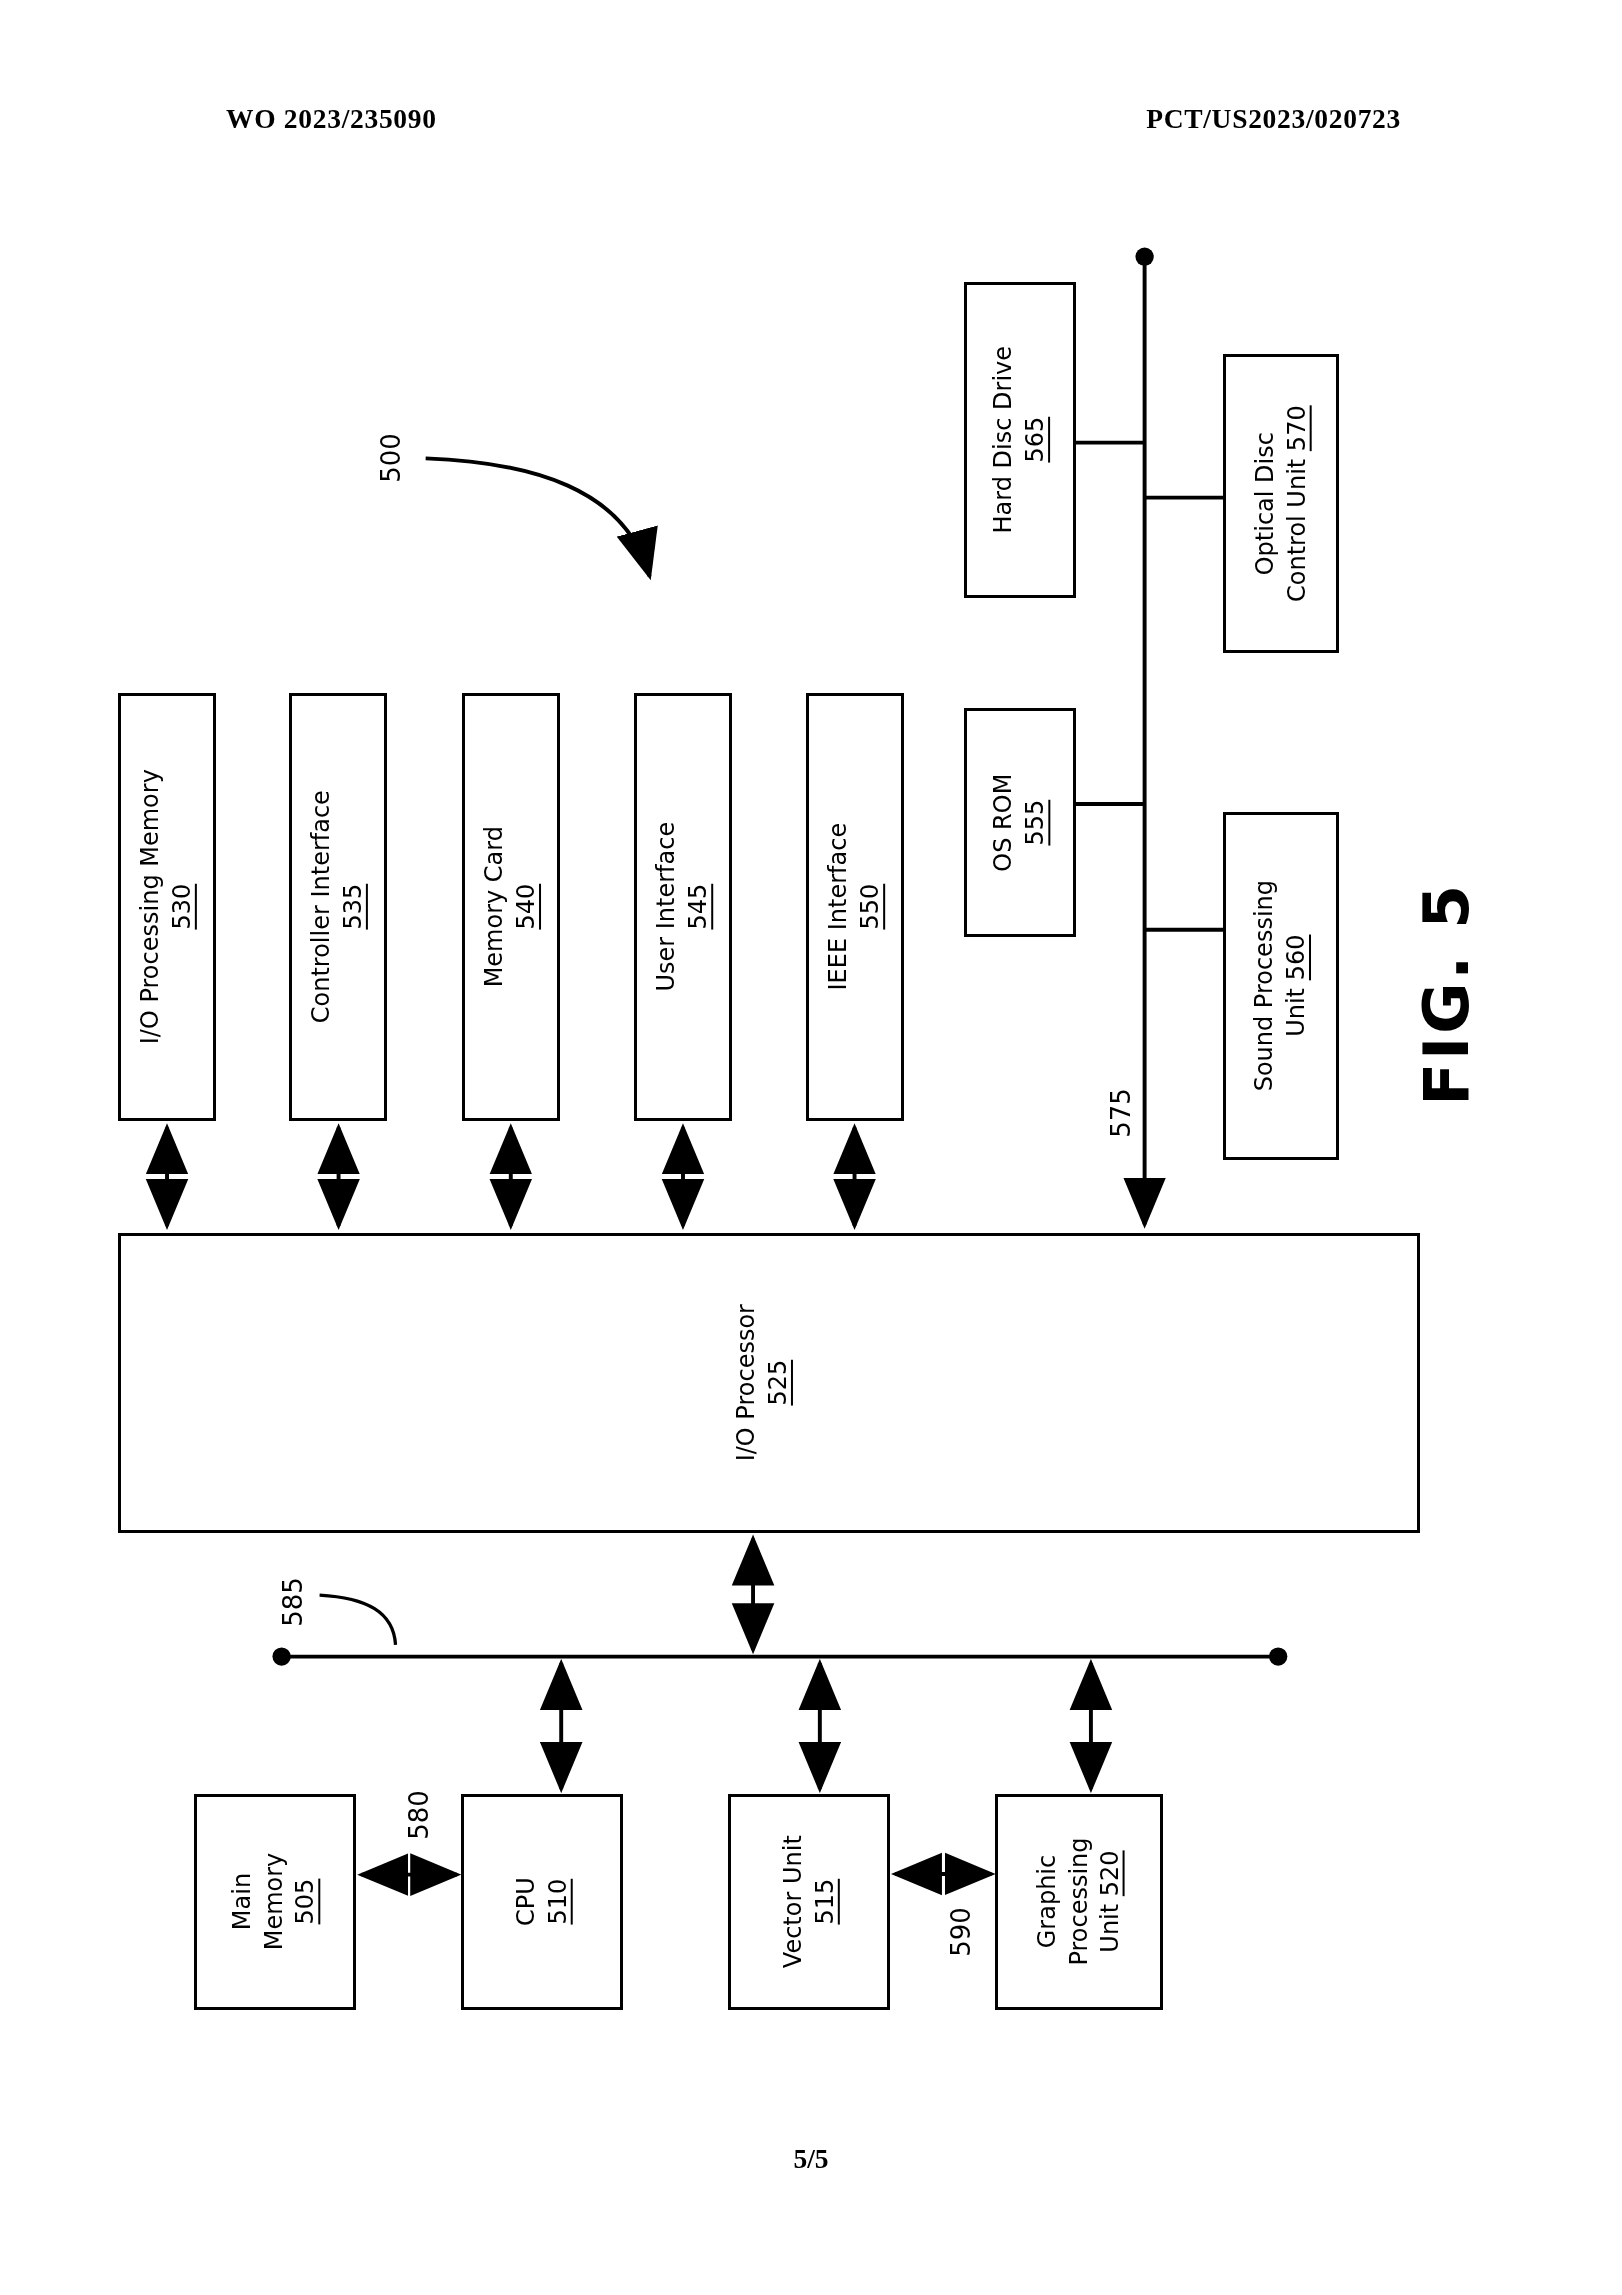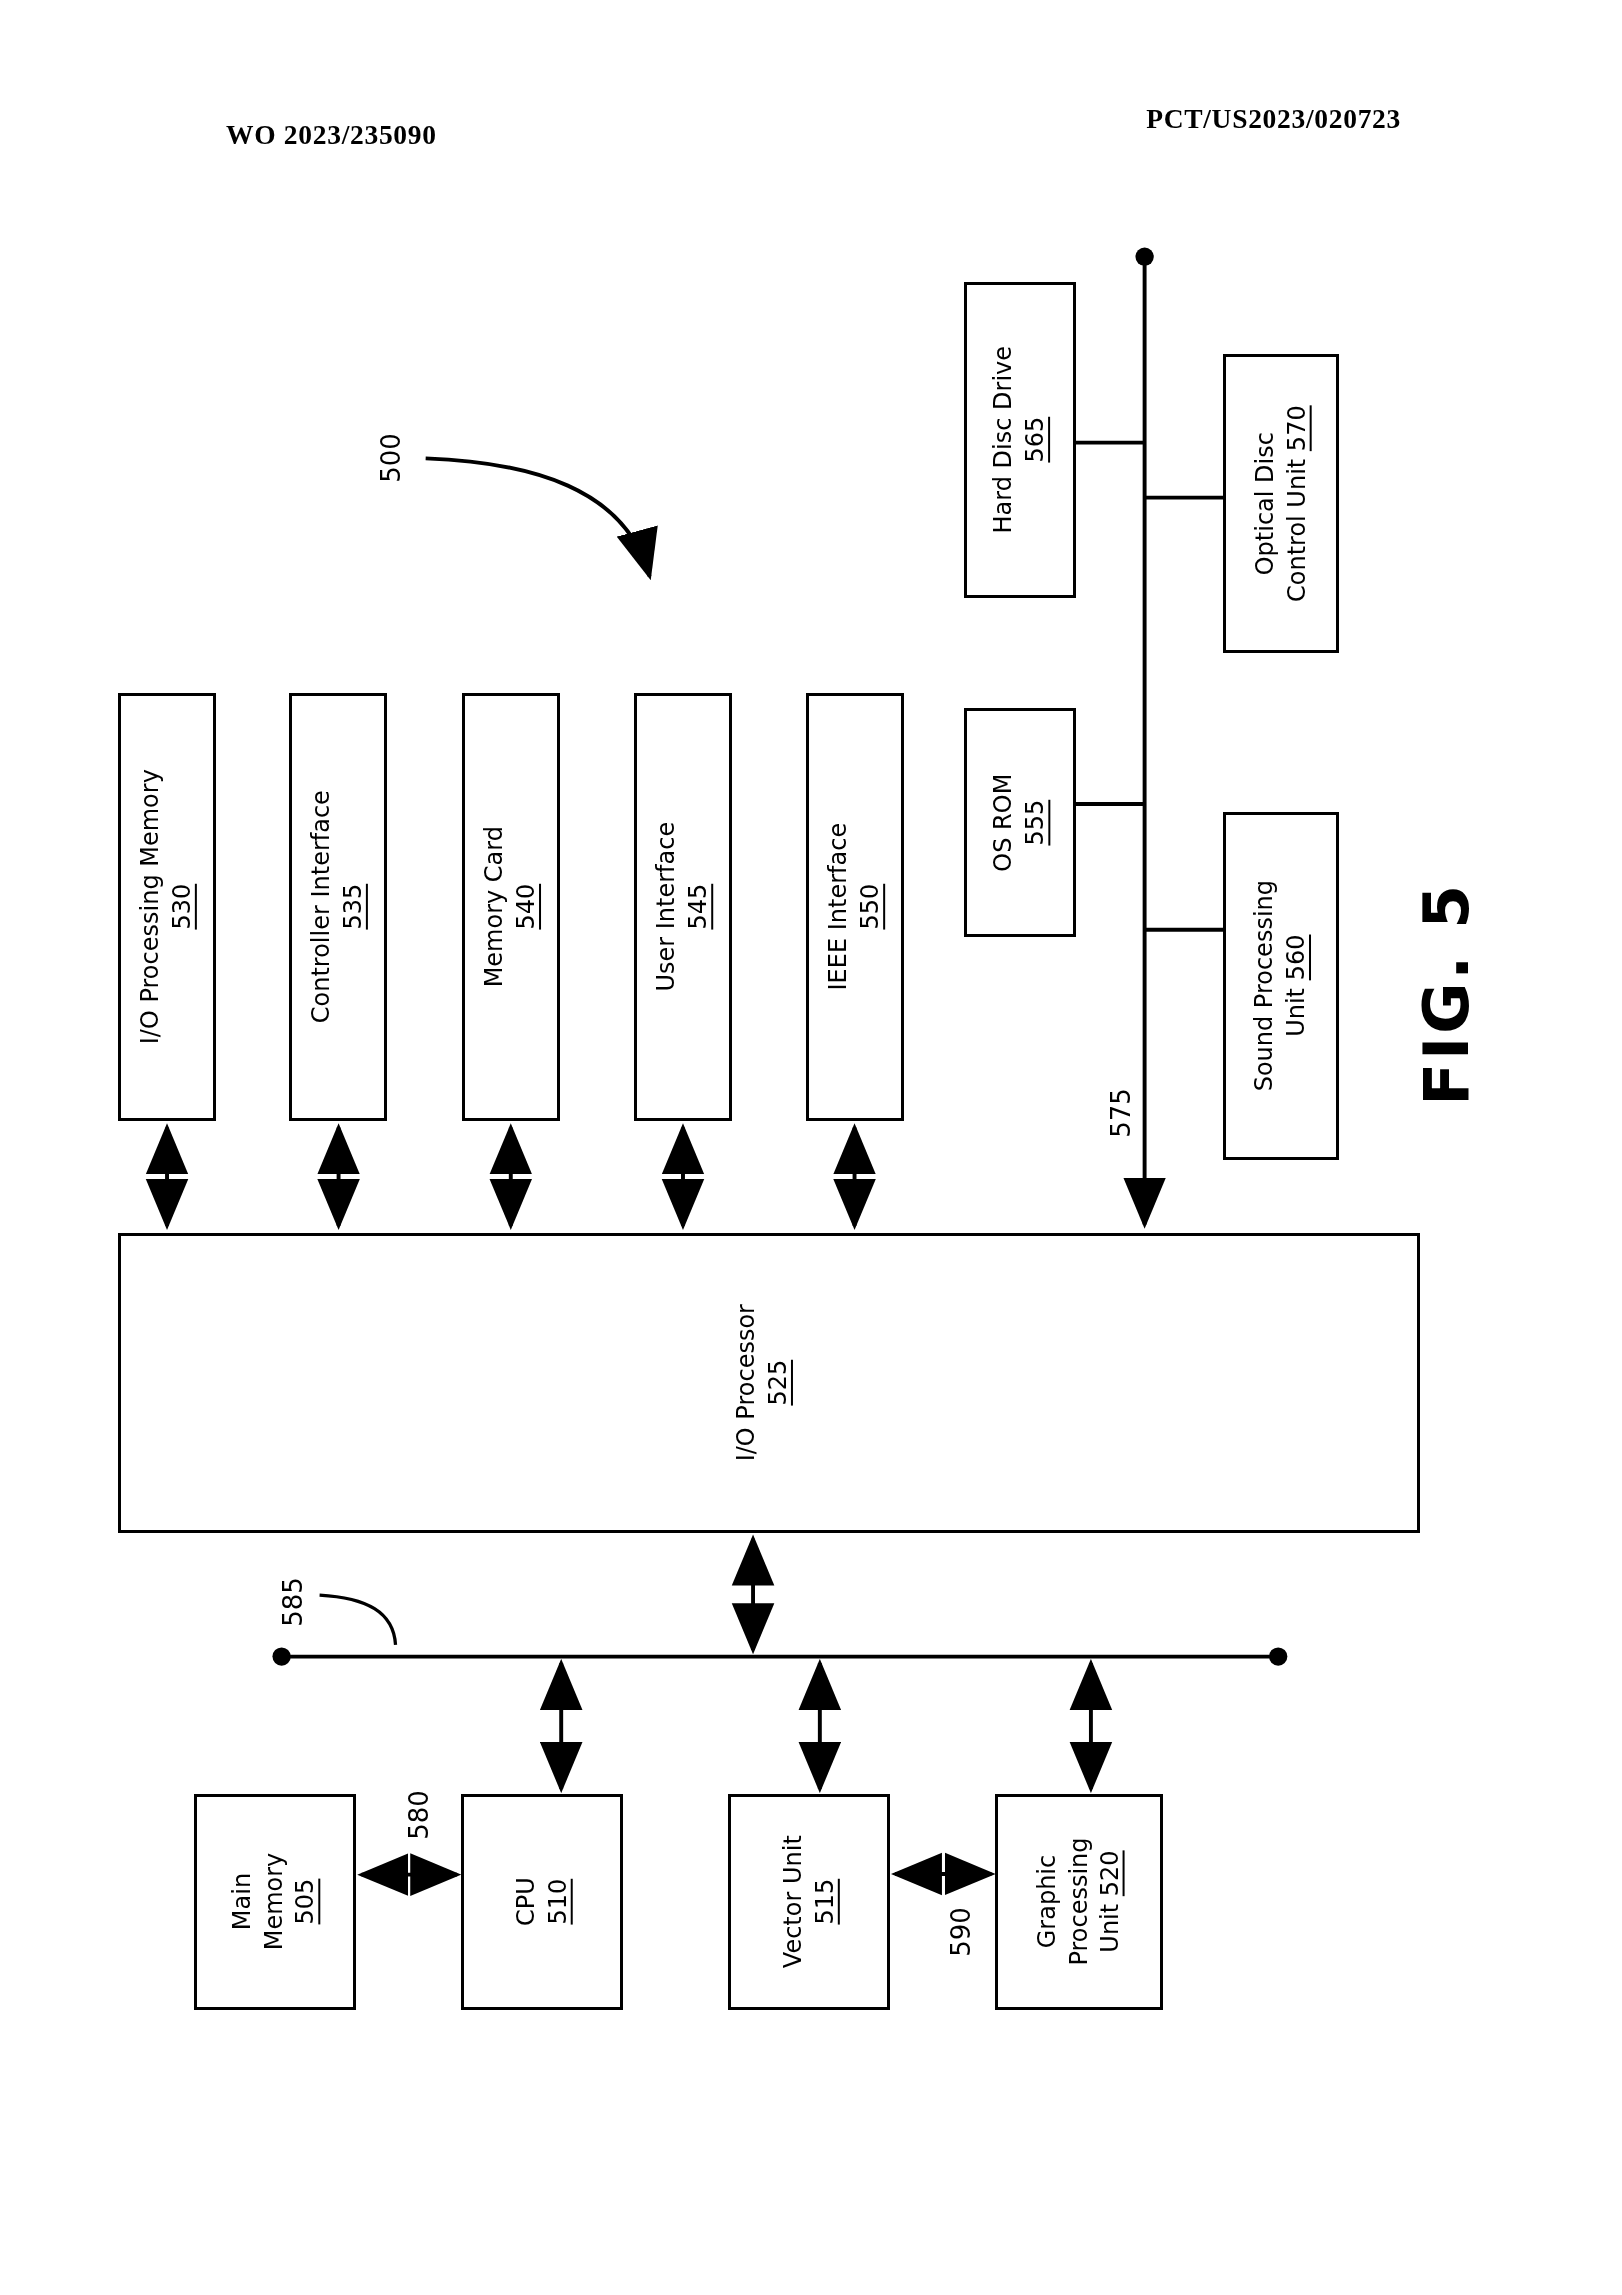--- a/index.html
+++ b/index.html
@@ -1,20 +1,20 @@
 <!DOCTYPE html>
 <html style="font-size:10.5px"><head>
 <meta charset="utf-8">
 <style>
   html,body{margin:0;padding:0;background:#fff;}
   .page{position:relative;width:1622px;height:2295px;background:#ffffff;
         font-family:"DejaVu Sans",sans-serif;color:#000;overflow:hidden;}
   .hdr{position:absolute;top:103px;font-family:"Liberation Serif",serif;
        font-weight:bold;font-size:27.5px;letter-spacing:0.7px;}
-  .hdr-left{left:226px;margin-top:16px;}
+  .hdr-left{left:226px;}
   .hdr-right{right:221px;}
   .ftr{position:absolute;left:0;top:2143px;width:1622px;text-align:center;
        font-family:"Liberation Serif",serif;font-weight:bold;font-size:27.5px;}
   .wires{position:absolute;left:0;top:0;width:1622px;height:2295px;}
   .box{position:absolute;box-sizing:border-box;border:3.3px solid #000;background:#fff;
        display:flex;align-items:center;justify-content:center;}
   .rot{transform:rotate(-90deg);white-space:nowrap;text-align:center;
        font-size:24px;line-height:1.32;}
   .rot .ln{display:block;}
   .num{text-decoration:underline;text-decoration-thickness:2px;text-underline-offset:4.6px;}
@@ -161,14 +161,15 @@
   </div>
 
   <span class="ref" style="left:391px;top:458px;">500</span>
   <span class="ref" style="left:1121px;top:1113px;">575</span>
   <span class="ref" style="left:293px;top:1602px;">585</span>
   <span class="ref" style="left:419px;top:1815px;">580</span>
   <span class="ref" style="left:961px;top:1932px;">590</span>
 
   <span class="figlabel" style="left:1446px;top:994px;">FIG. 5</span>
 
+  <div class="ftr">5/5</div>
 </div>
 
 
 </body></html>

